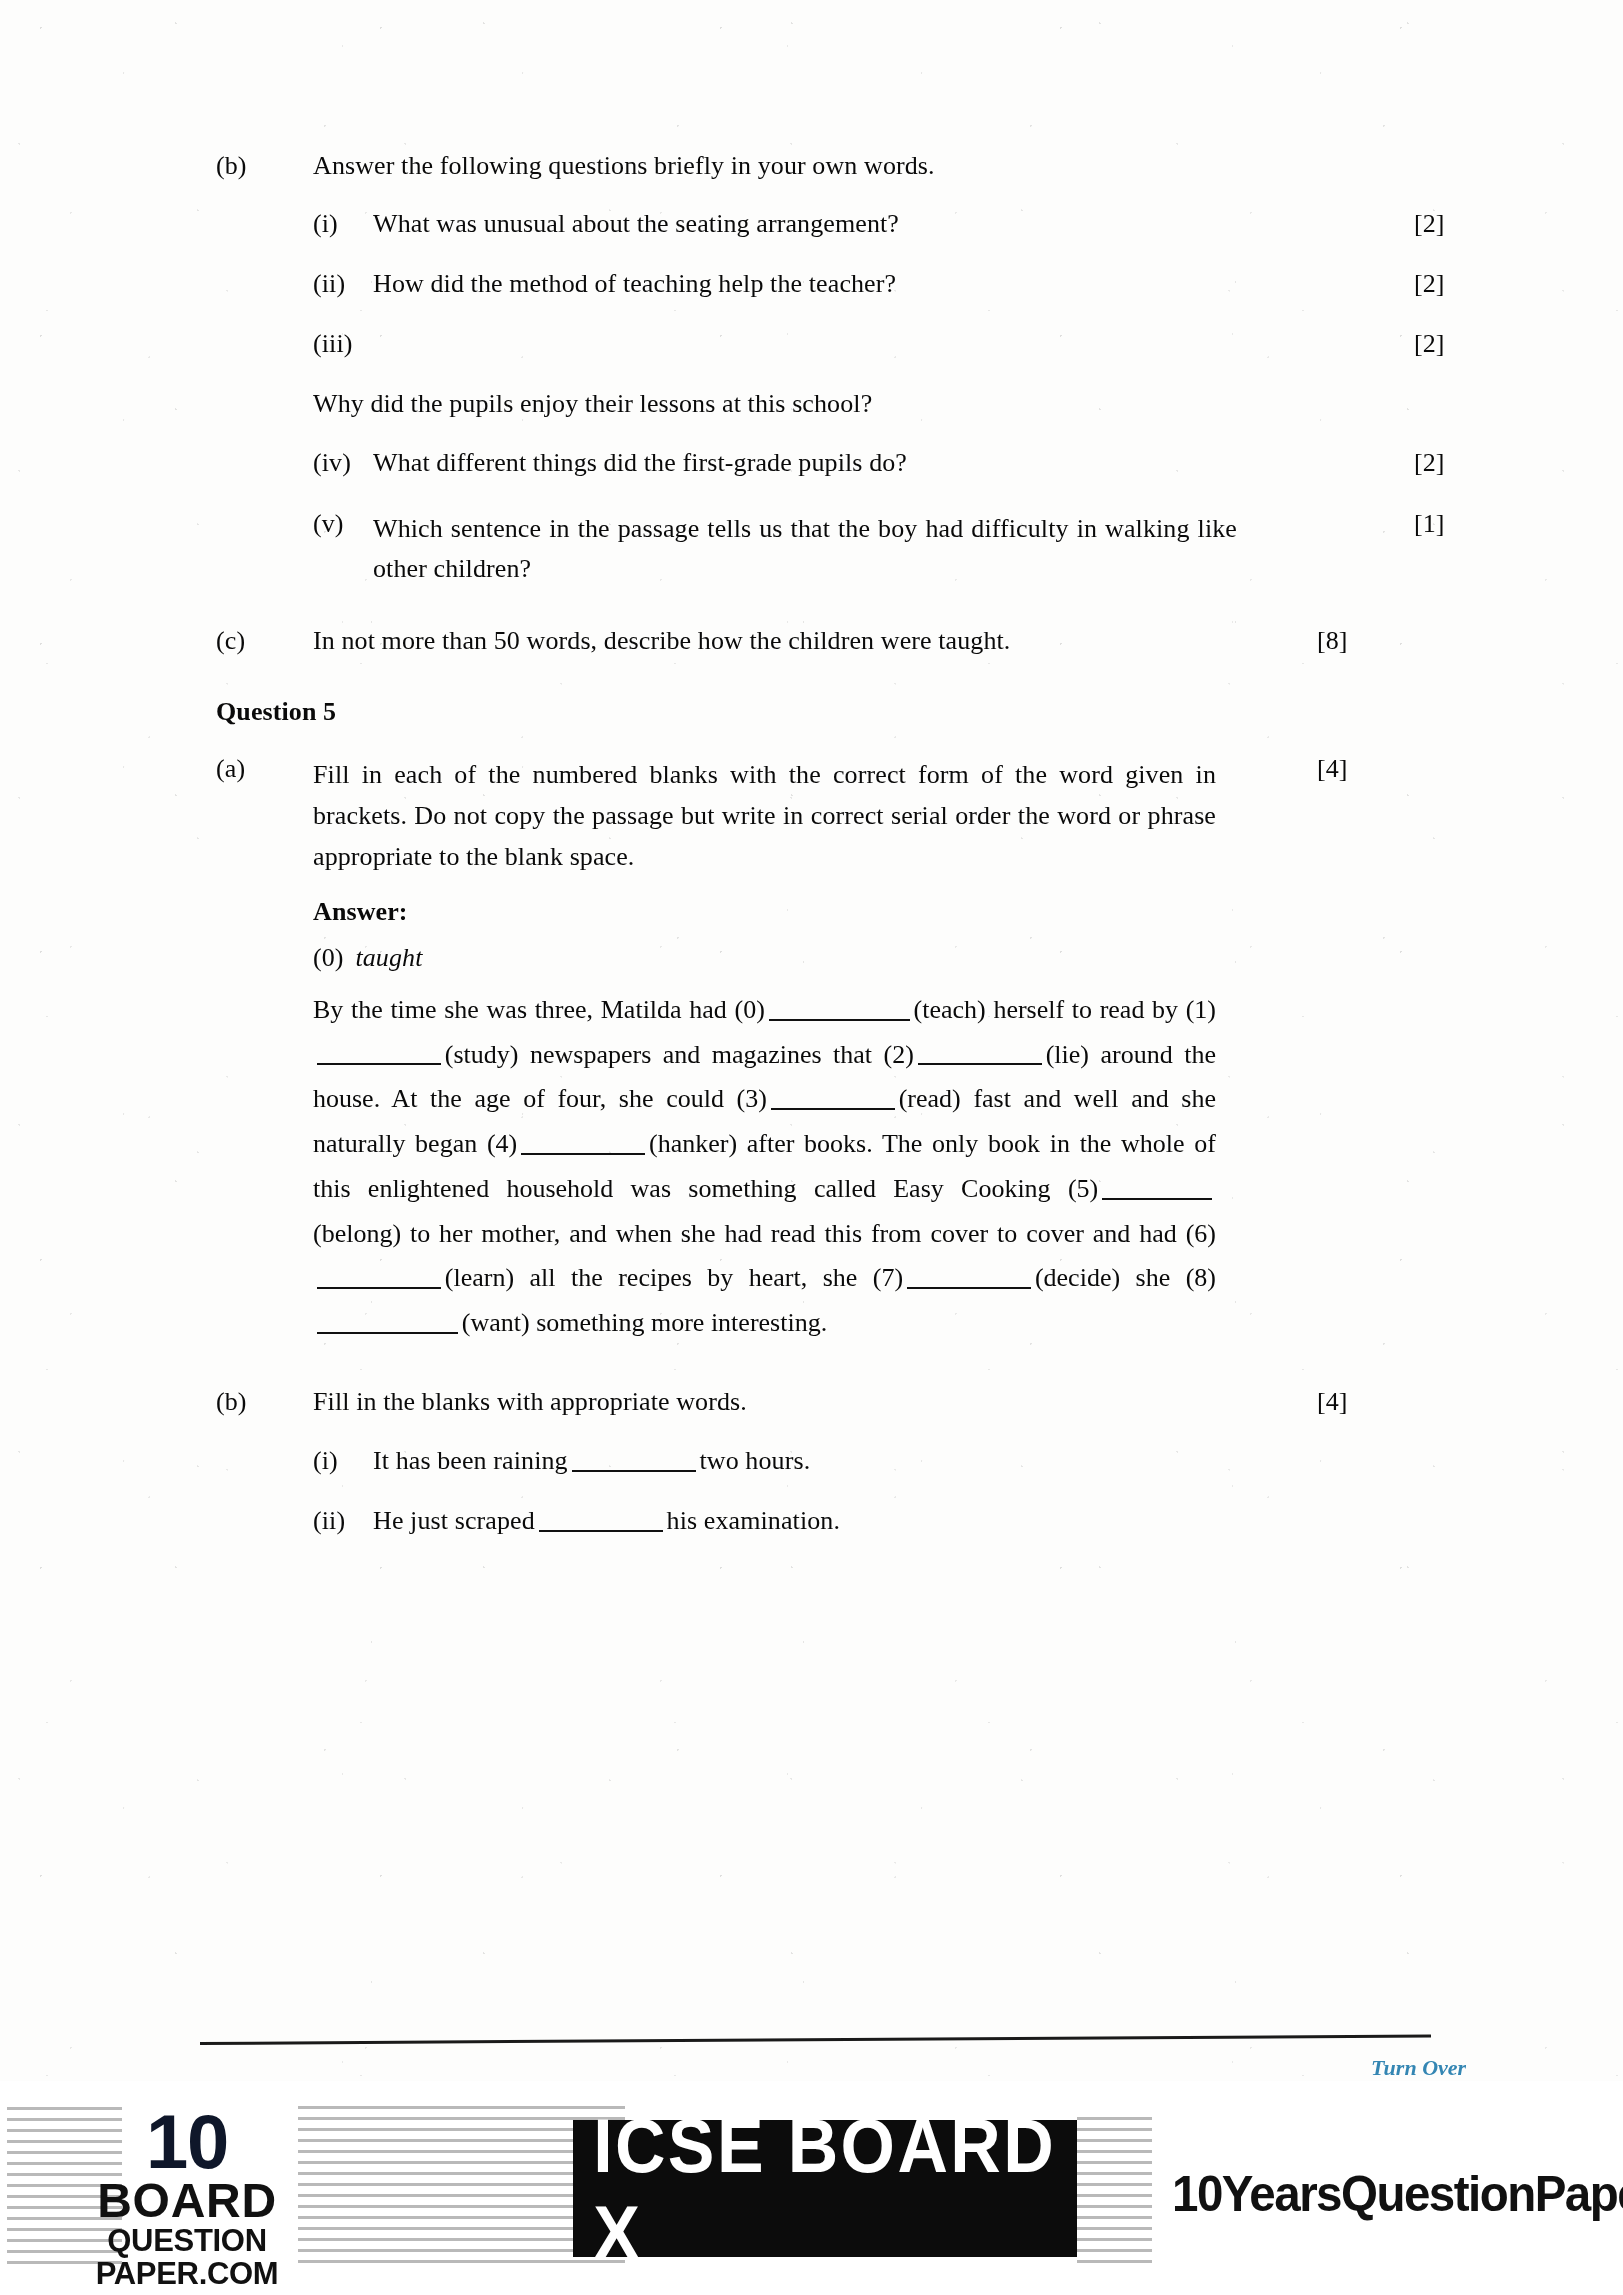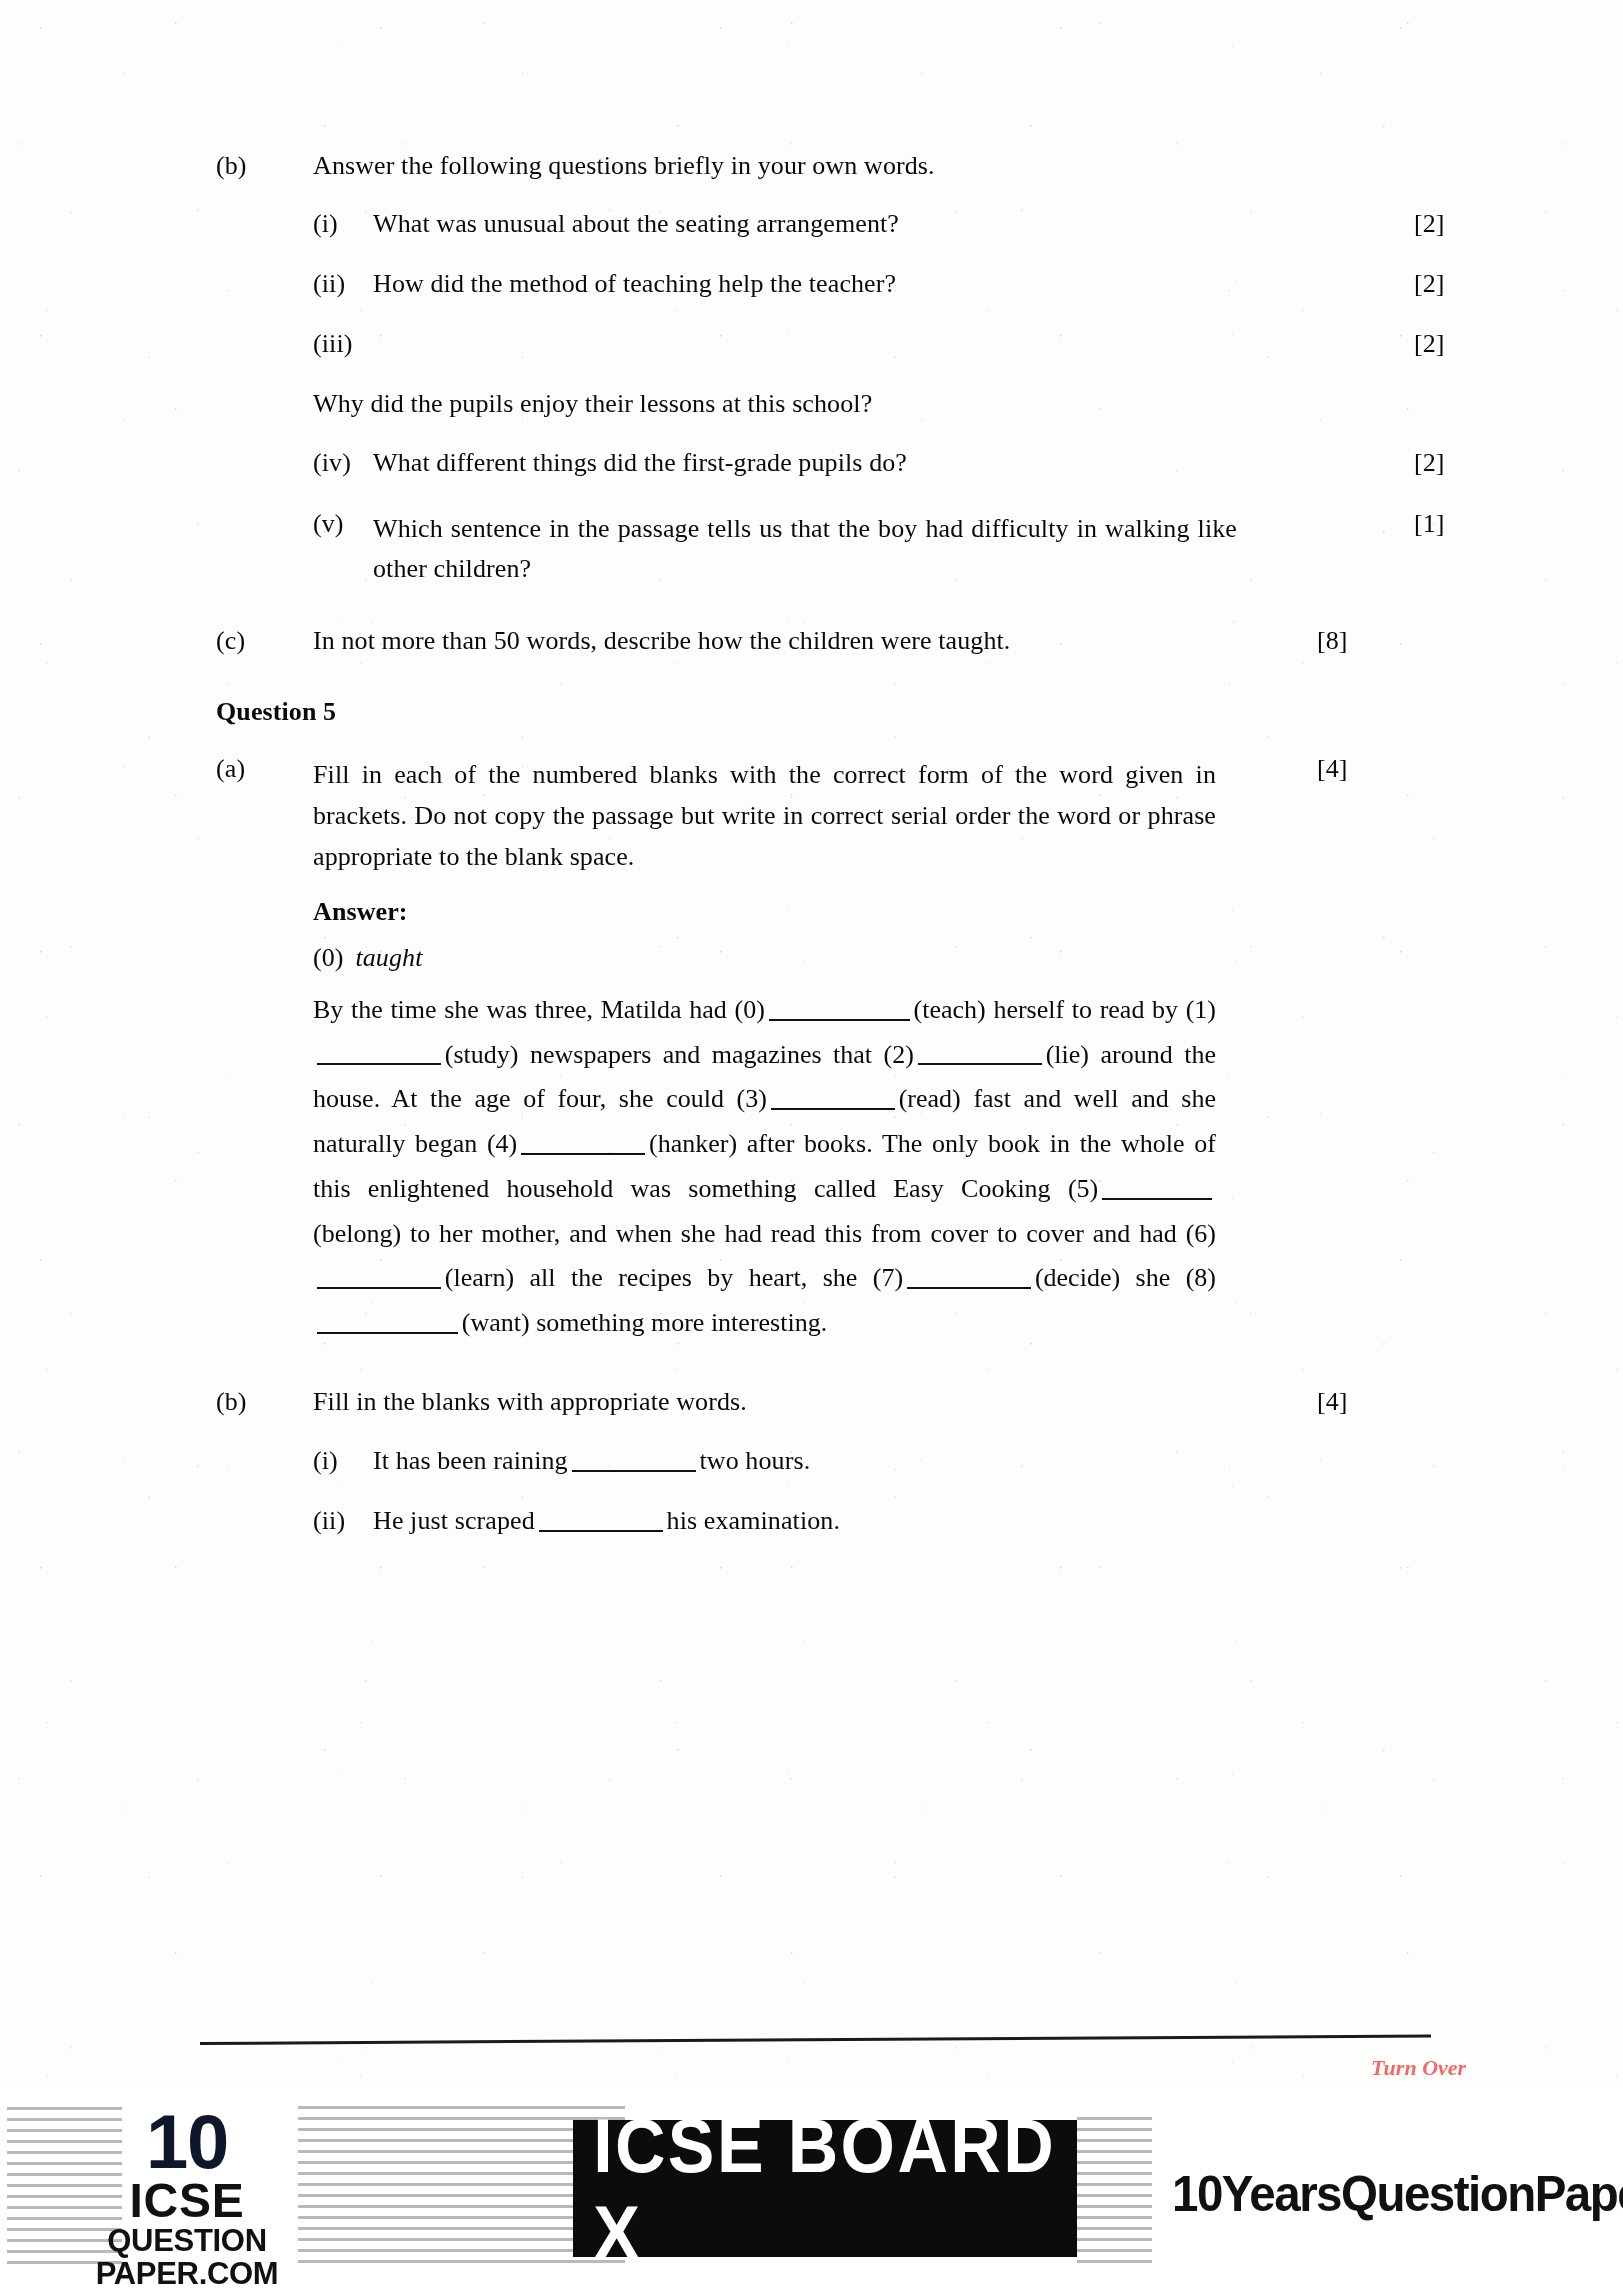--- a/index.html
+++ b/index.html
@@ -94,21 +94,21 @@
     position:absolute;
     left:200px; top:2042px; width:1231px; height:3.3px;
     background:#1a1a1a;
     transform:rotate(-0.35deg);
     transform-origin:left center;
   }
   .turnover{
     position:absolute;
     left:1371px; top:2055px;
     font-size:22px;font-style:italic;font-weight:bold;
-    color:#ef4444;
+    color:#0369a1;
     opacity:.8;
     overflow:hidden;
     height:22px;
   }
   .banner{
     position:absolute;
     left:0; top:2081px; width:1623px; height:214px;
     background:#ffffff;
     overflow:hidden;
   }
@@ -282,21 +282,21 @@
 </div>
 
 <div class="banner">
 
   <div class="stripes stripes-left"></div>
   <div class="stripes stripes-mid"></div>
   <div class="stripes stripes-right"></div>
 
   <div class="logo">
     <div class="logo-10" style="color:#0f172a;">10</div>
-    <div class="logo-years">ICSE</div>
+    <div class="logo-years">BOARD</div>
     <div class="logo-qp">QUESTION PAPER.COM</div>
   </div>
 
   <div class="icse-box">
     <span class="icse-text">ICSE  BOARD X</span>
   </div>
 
   <div class="site">10YearsQuestionPaper.com</div>
 </div>
 

